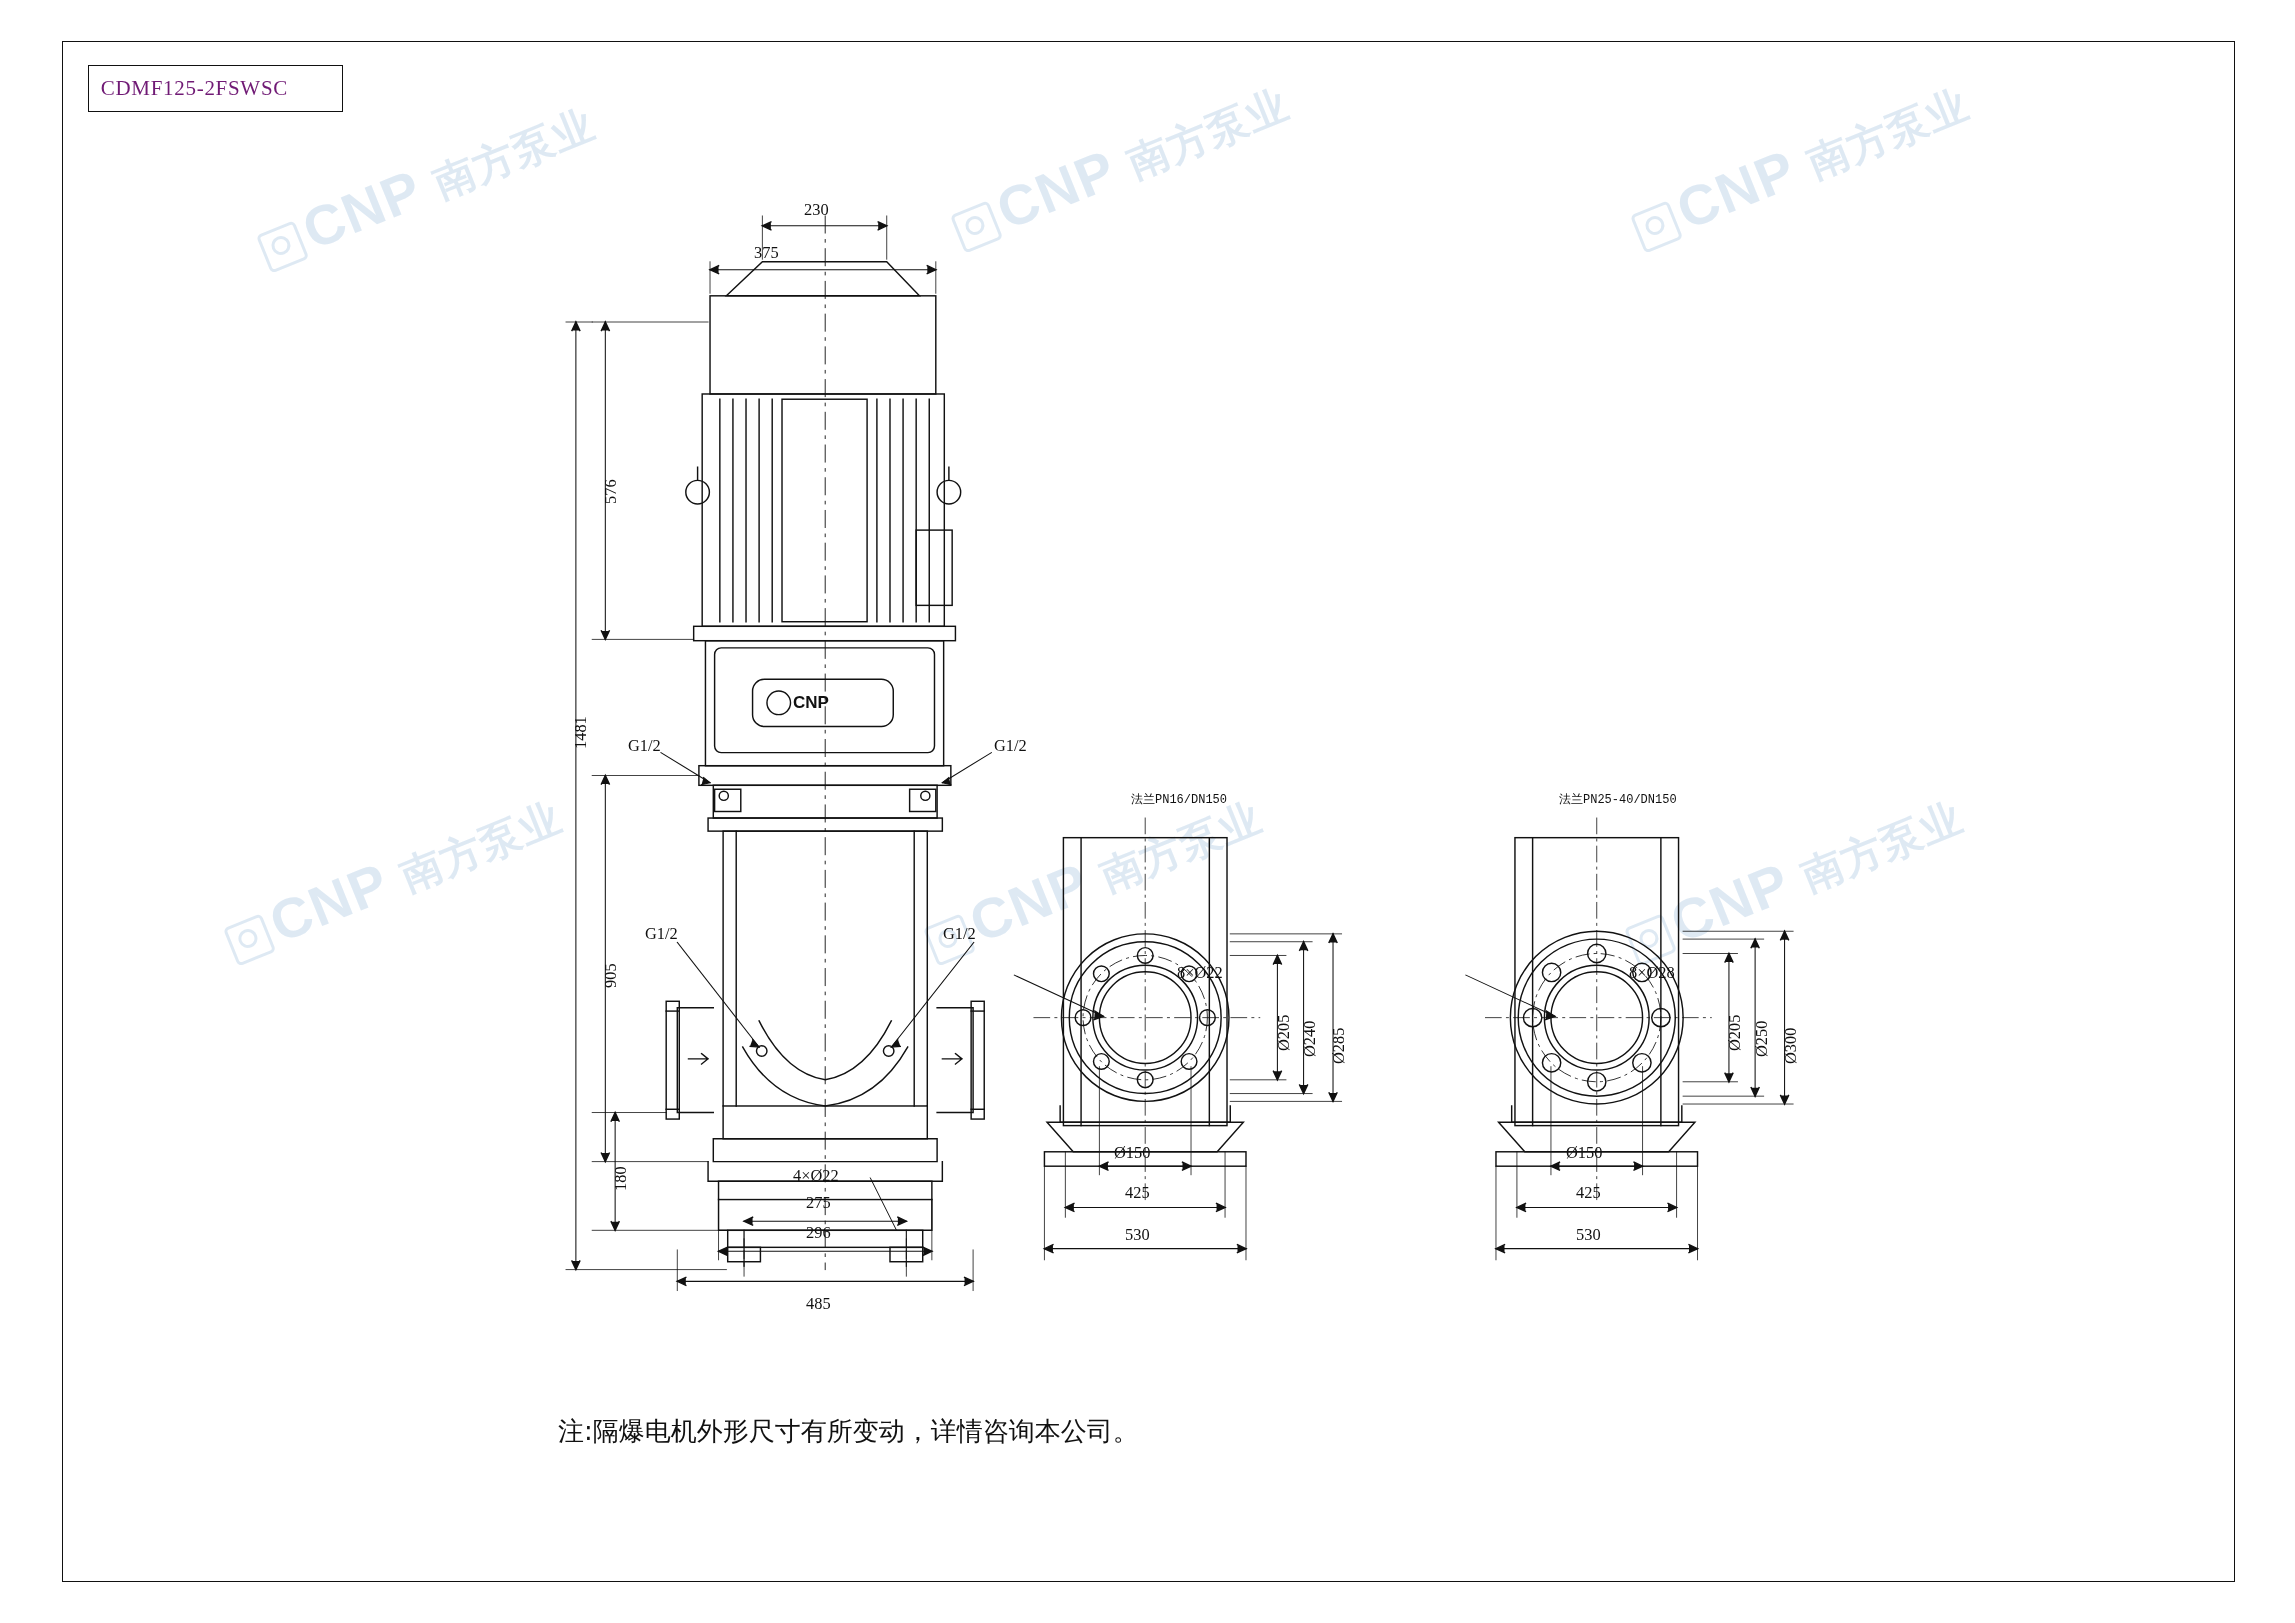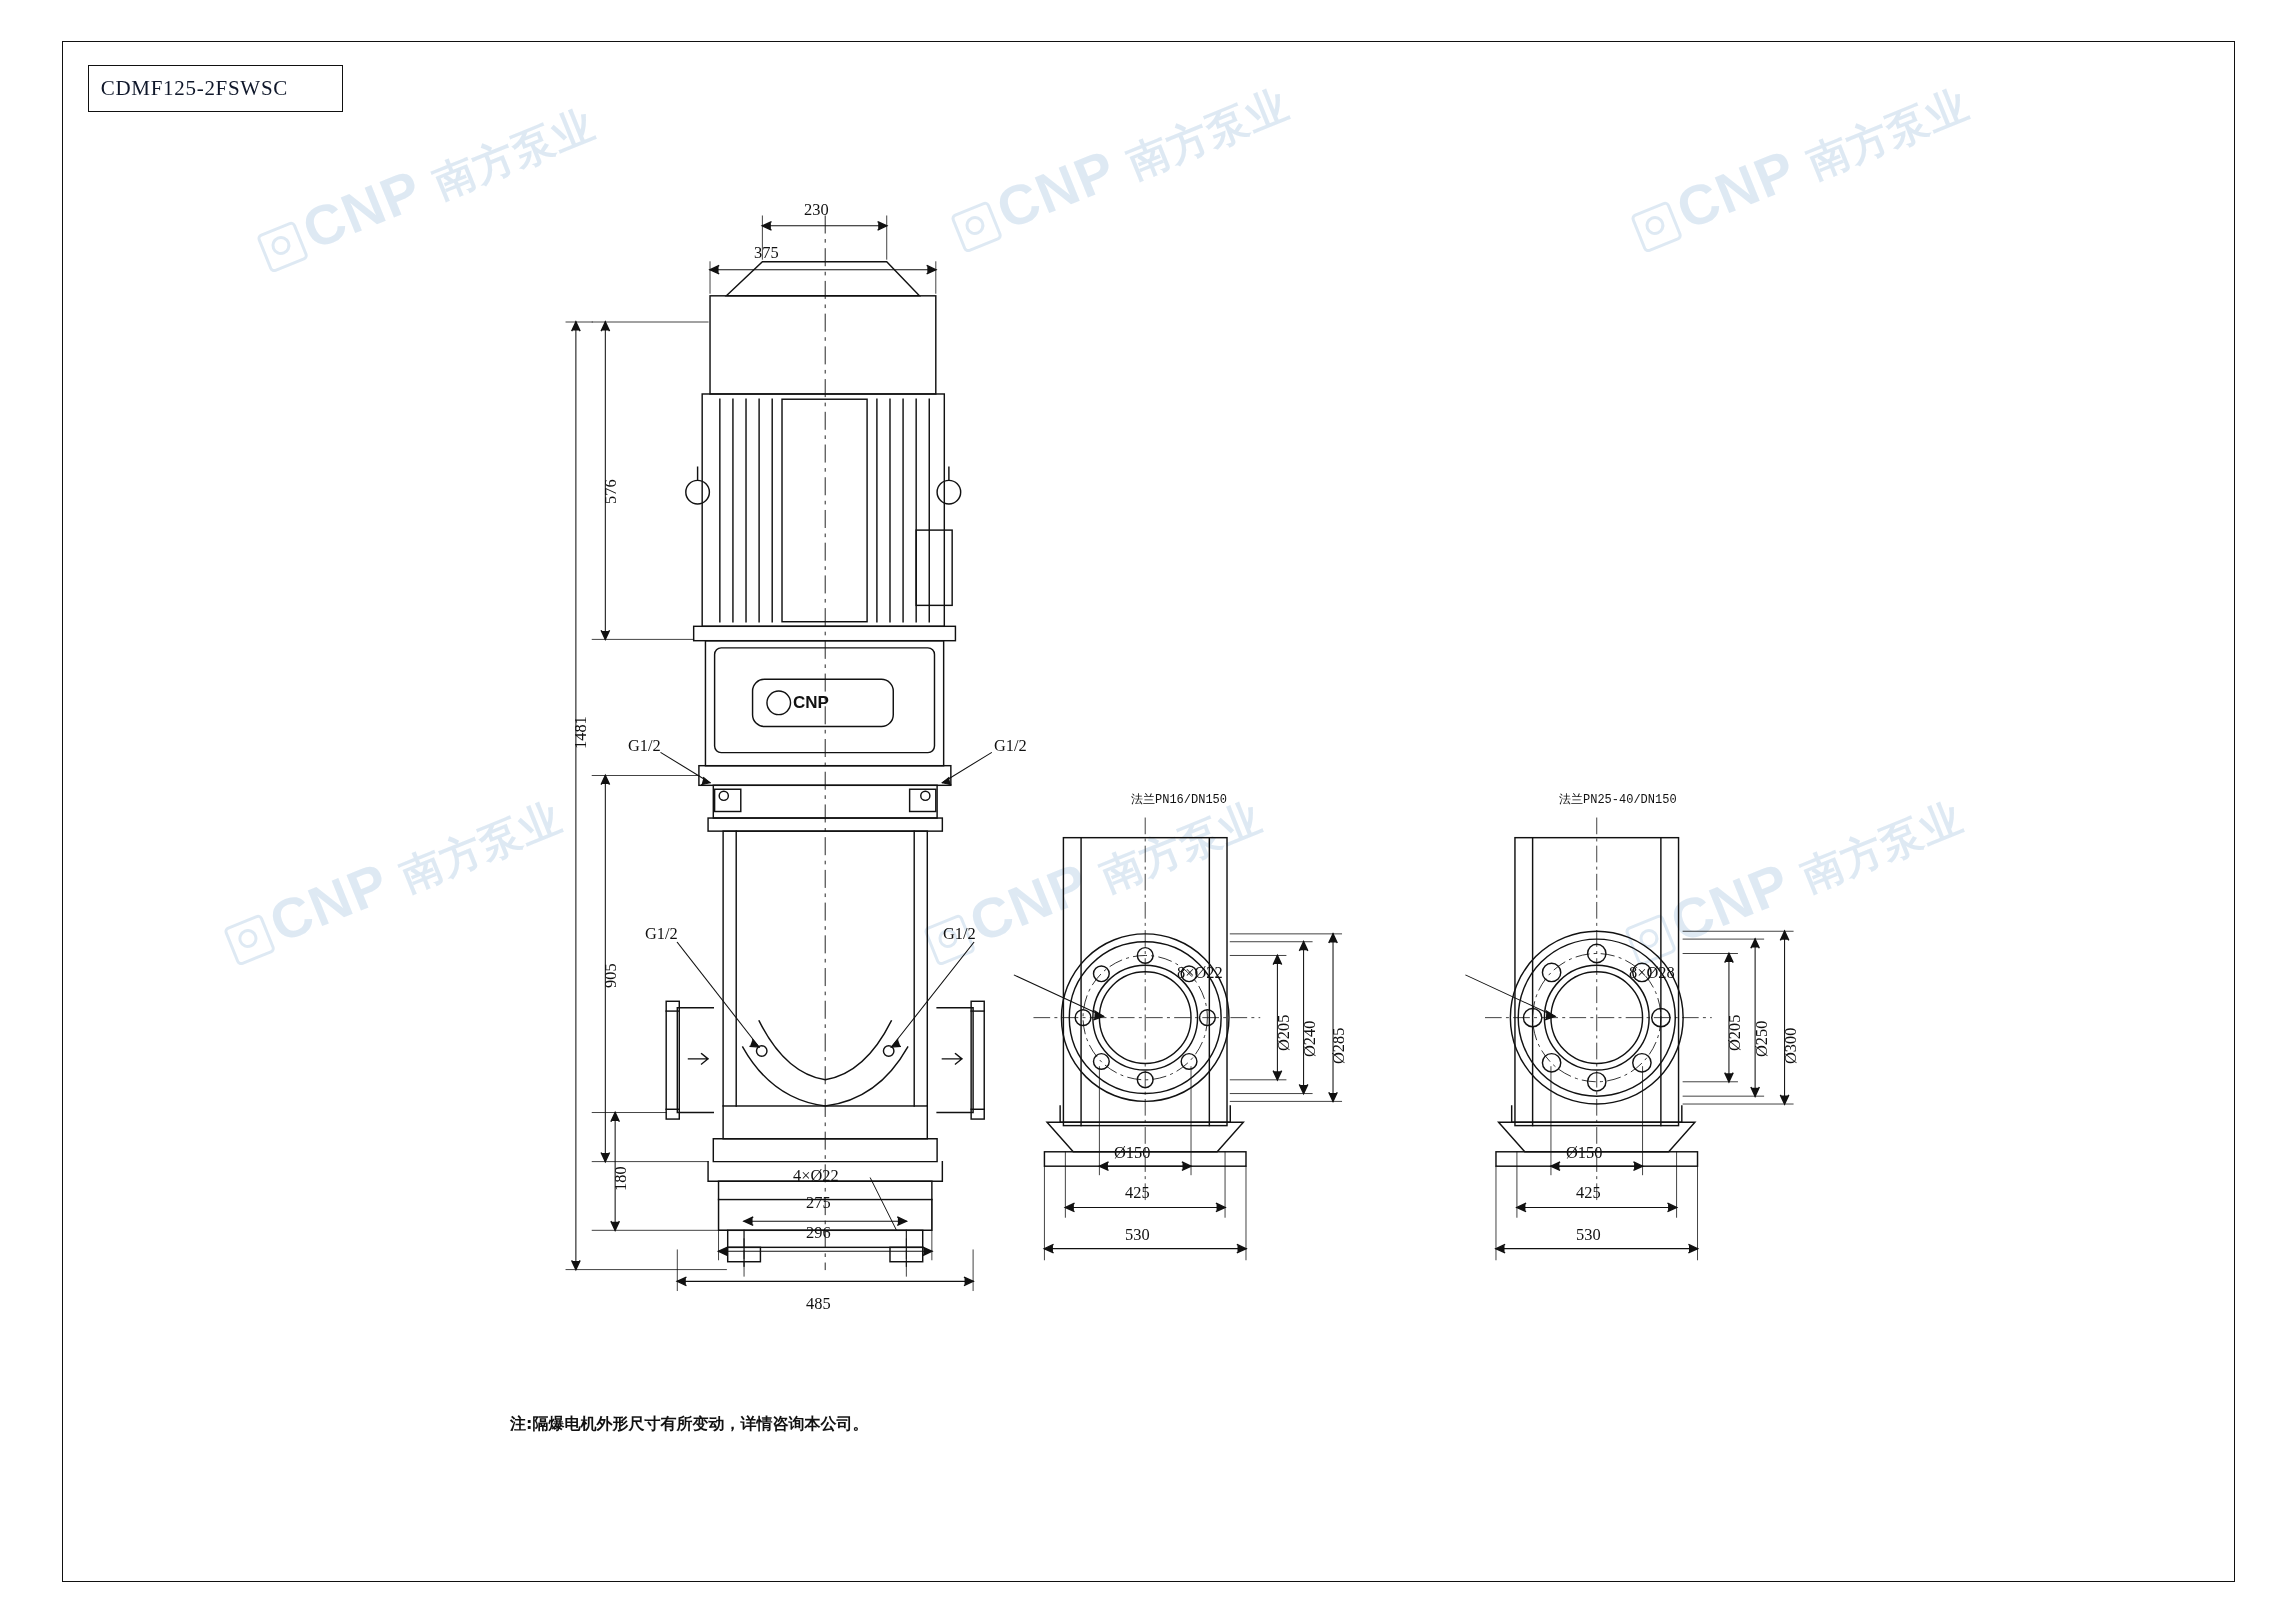--- a/index.html
+++ b/index.html
@@ -36,21 +36,21 @@
     top: 65px;
     width: 255px;
     height: 47px;
     border: 1.3px solid #111;
     box-sizing: border-box;
     display: flex;
     align-items: center;
     padding-left: 11.8px;
     font-size: 21px;
     letter-spacing: 0.7px;
-    color: #0f172a;
+    color: #701a75;
     background: #fff;
     z-index: 40;
   }
   
   .wm {
     position: absolute;
     color: #d9e6f2;
     opacity: 0.85;
     font-size: 56px;
     font-weight: bold;
@@ -91,25 +91,25 @@
     z-index: 20;
     white-space: nowrap;
   }
   .lbl.vert {
     transform-origin: left top;
     transform: rotate(-90deg);
   }
   .lbl.cn { font-family: Liberation Mono, monospace; font-size: 12px; }
   .note {
     position: absolute;
-    left: 510px;
+    left: 558px;
     top: 1414px;
     font-family: "DejaVu Sans", sans-serif;
-    font-size: 16px;
-    font-weight: bold;
+    font-size: 26px;
+    font-weight: normal;
     color: #111;
     z-index: 20;
     white-space: nowrap;
   }
 </style>
 </head>
 <body>
 
 <div id="sheet">
 

